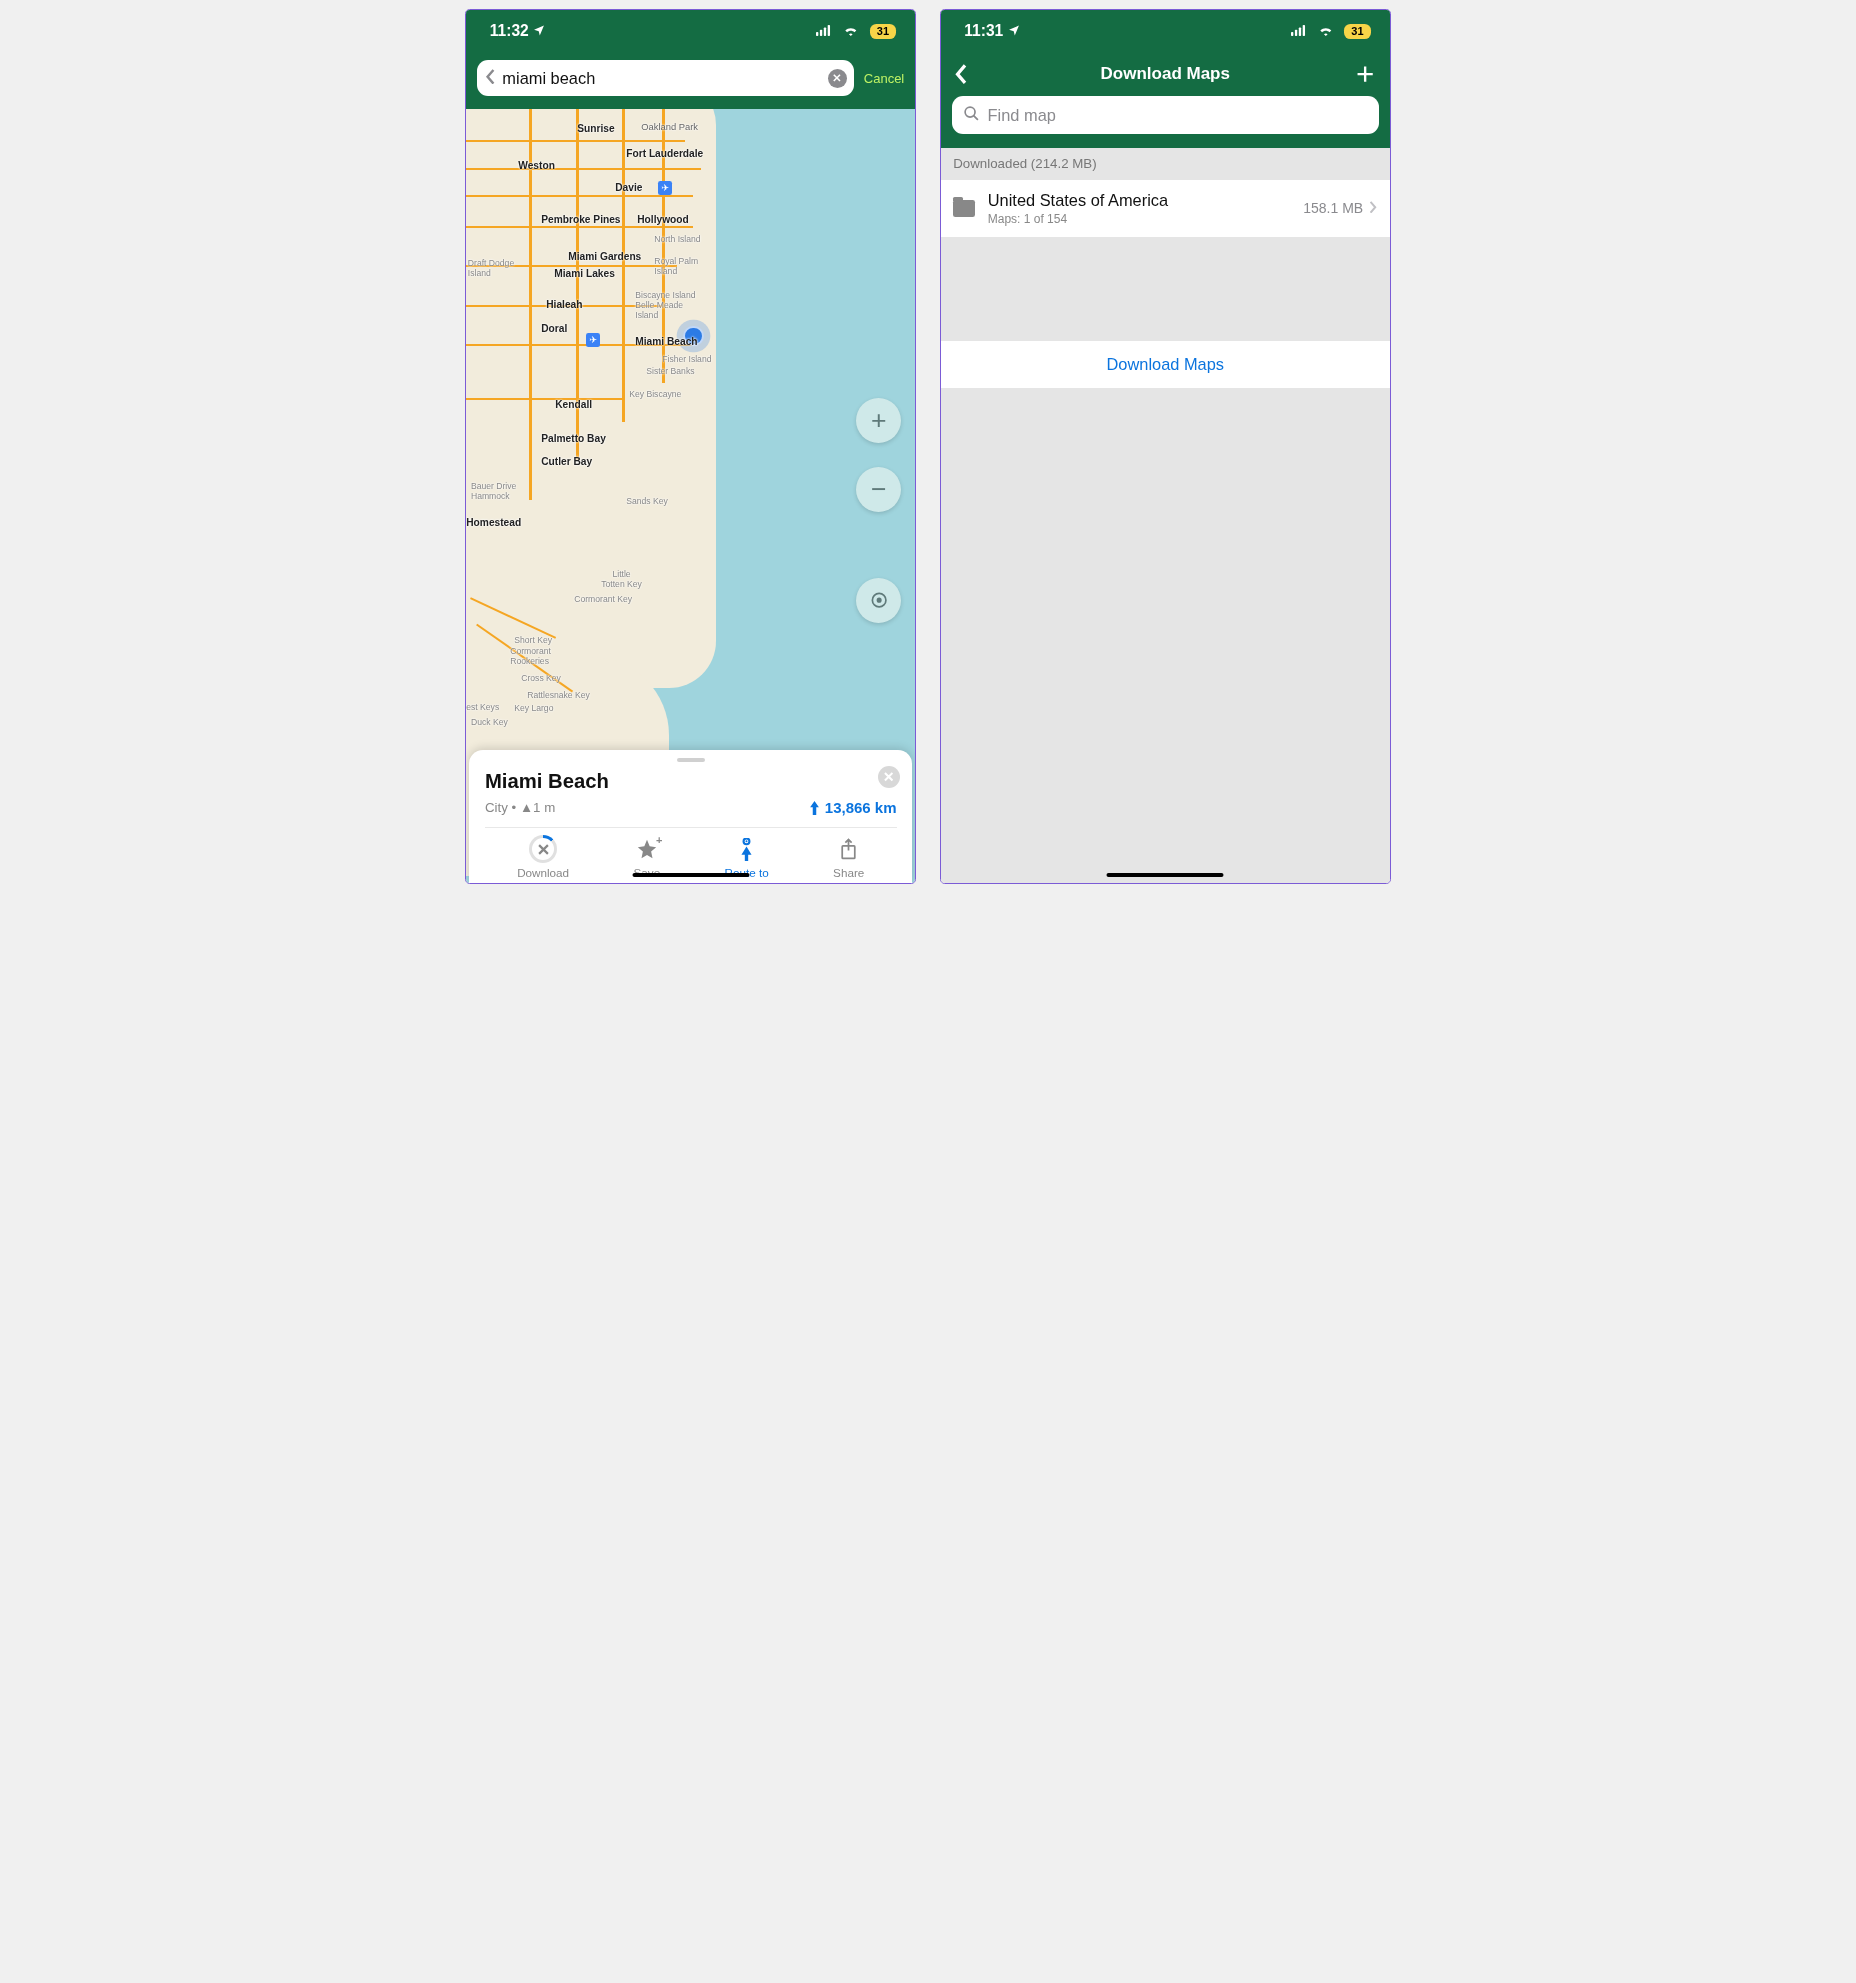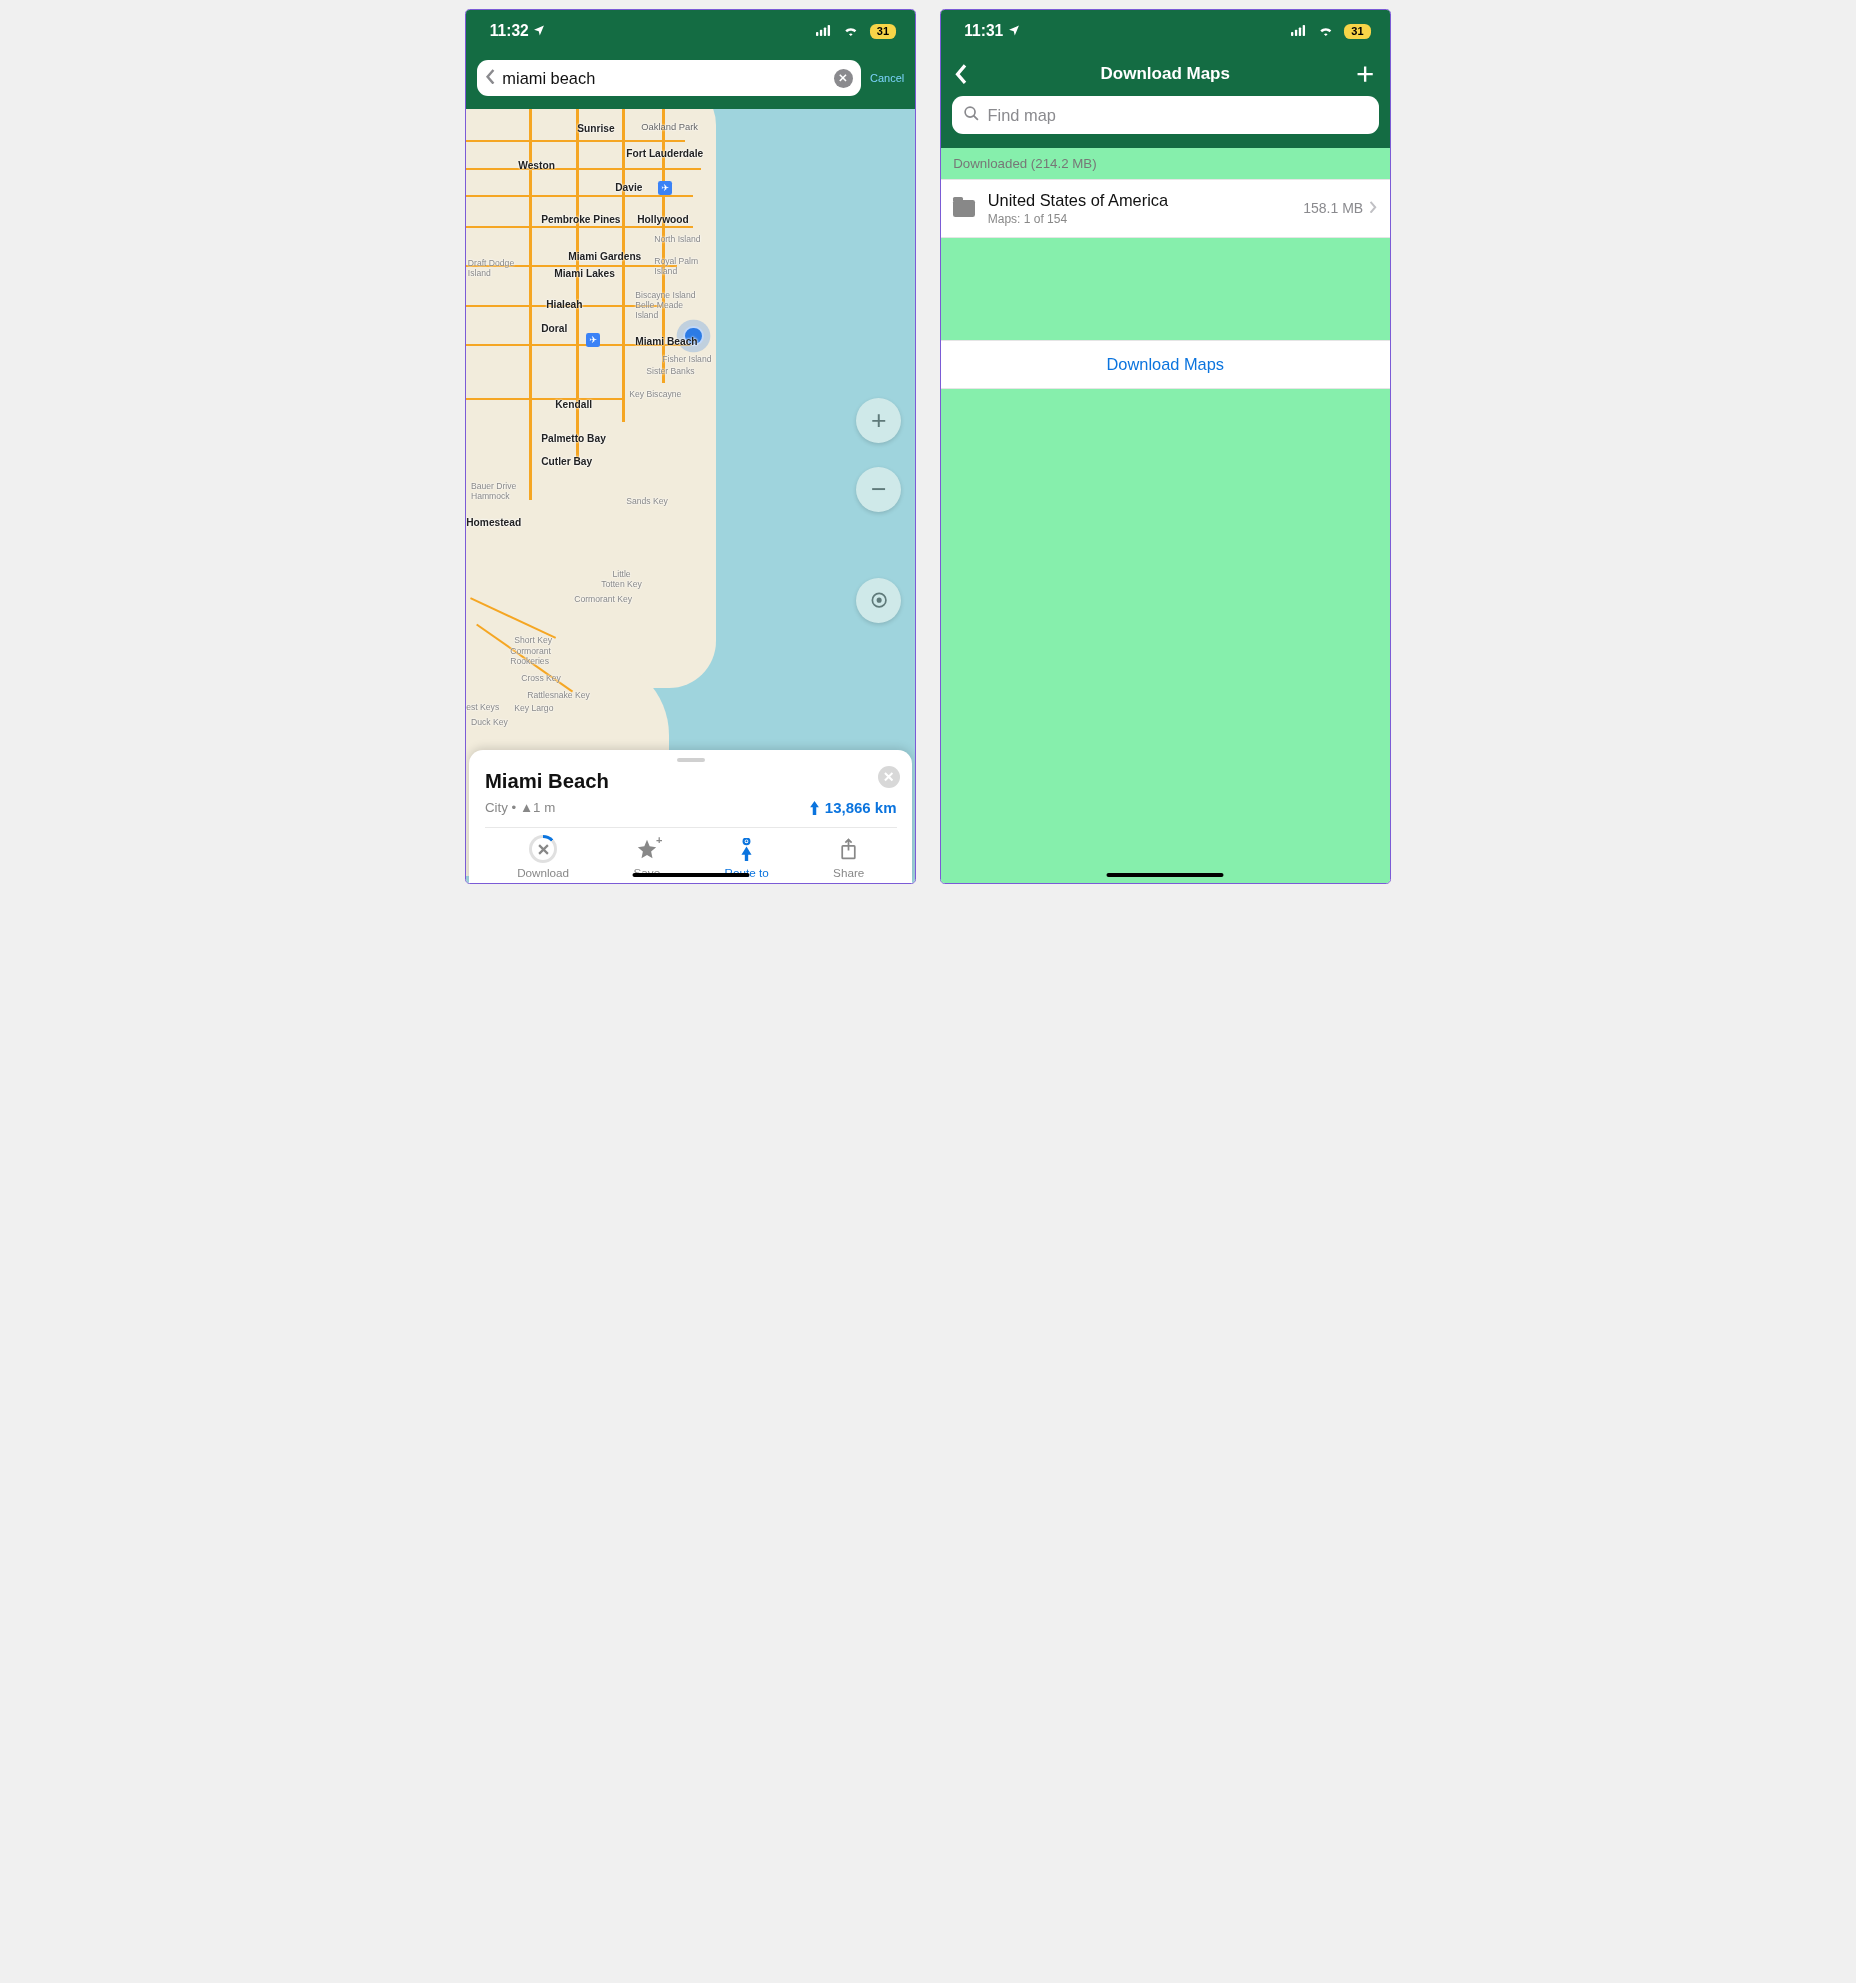--- a/index.html
+++ b/index.html
@@ -67,21 +67,21 @@
     background: transparent;
   }
   .search-box input::placeholder { color: #888; }
   .chev-back { color: #8a8a8e; }
   .clear-circle {
     width: 19px; height: 19px; border-radius: 50%;
     background: #8a8a8e; color: #fff;
     display: flex; align-items: center; justify-content: center;
     font-size: 11px; font-weight: 700;
   }
-  .cancel-link { color: #7dd3fc; font-size: 11px; }
+  .cancel-link { color: #bef264; font-size: 13px; }
   
   .map-area {
     flex: 1;
     position: relative;
     background: #9fd4dd;
     overflow: hidden;
   }
   .land {
     position: absolute;
     background: #f2ecdc;
@@ -158,21 +158,21 @@
   }
   .nav-title { font-size: 17px; font-weight: 600; flex:1; text-align:center;}
   .nav-back, .nav-add { width: 25px; display:flex; align-items:center; }
   .search-green-wrap { background: #146c43; padding: 0 11px 14px; }
   .find-box {
     background: #fff; border-radius: 11px; height: 38px;
     display: flex; align-items: center; gap: 7.8px; padding: 0 11px;
   }
   .find-box input { border:none; outline:none; font-size:16.4px; flex:1; background:transparent;}
   .find-box input::placeholder { color: #8a8a8e; }
-  .list-body { flex:1; background:#86efac; display:flex; flex-direction:column; }
+  .list-body { flex:1; background:#e5e5e5; display:flex; flex-direction:column; }
   .section-label { padding: 7.8px 12.5px; color: #777; font-size: 13.3px; }
   .row {
     background: #fff; display: flex; align-items: center; gap: 12.5px;
     padding: 11px 12.5px; border-top:0.8px solid #e5e5e5; border-bottom:0.8px solid #e5e5e5;
   }
   .folder-ic { width:22px; height:17px; background:#888; border-radius:2.3px; position:relative;}
   .folder-ic::before { content:''; position:absolute; top:-3.1px; left:0; width:9.4px; height:4.7px; background:#888; border-radius:1.6px 1.6px 0 0;}
   .row-main { flex:1; }
   .row-title { font-size: 16.4px; color:#111; }
   .row-sub { font-size: 12px; color:#888; margin-top:1.6px;}

